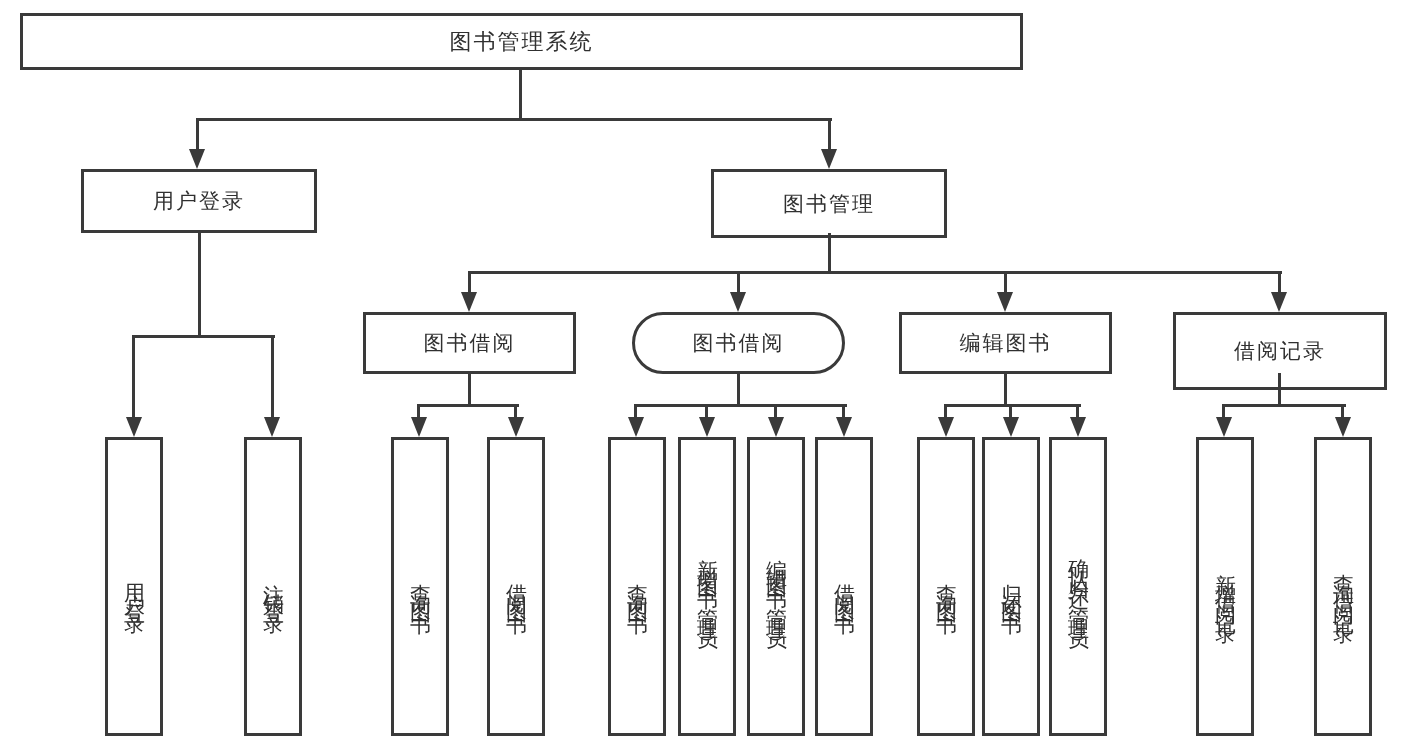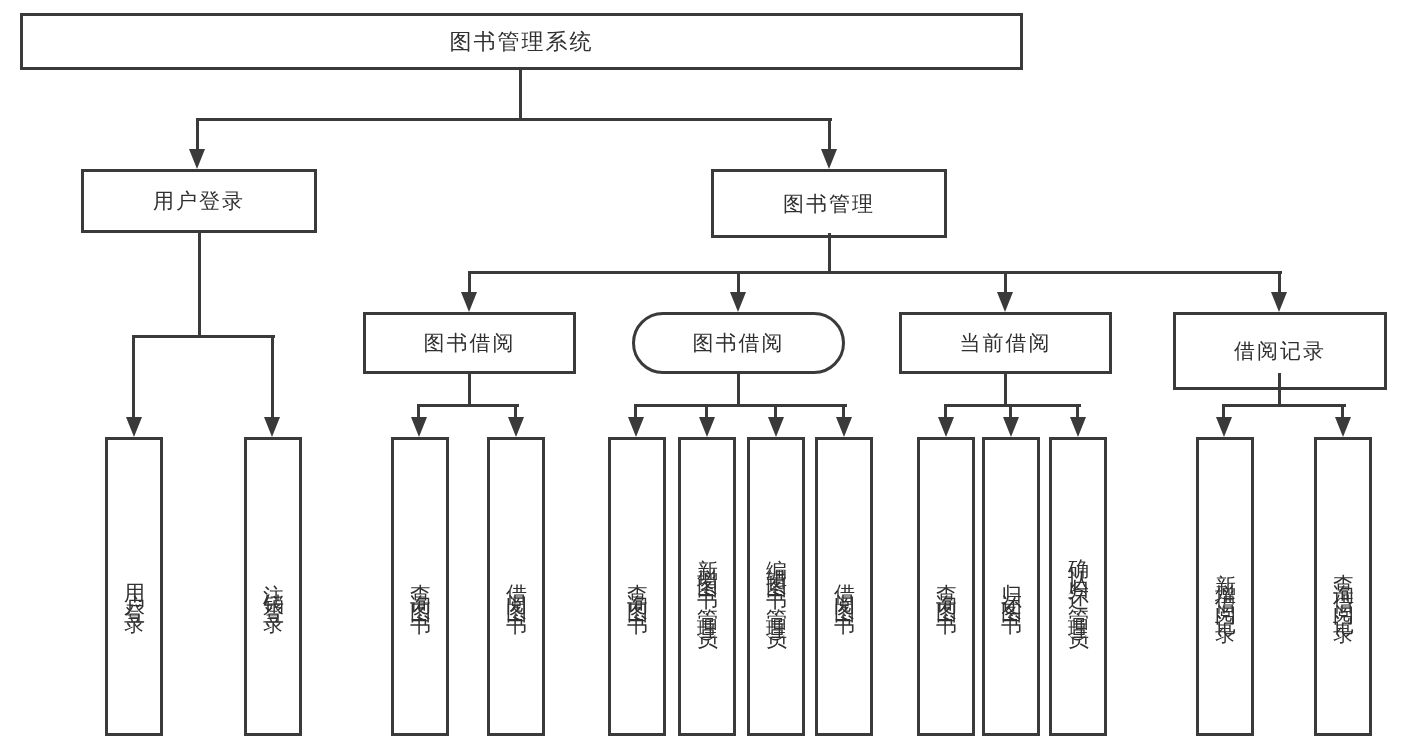--- a/index.html
+++ b/index.html
@@ -96,21 +96,21 @@
   <div class="vline" style="left:1278px;top:271px;height:21px;"></div>
   <div class="arrow" style="left:1271px;top:292px;"></div>
 
   <div class="box hbox" style="left:363px;top:312px;width:213px;height:62px;">
     <span>图书借阅</span>
   </div>
   <div class="box hbox" style="left:632px;top:312px;width:213px;height:62px;border-radius:31px;">
     <span>图书借阅</span>
   </div>
   <div class="box hbox" style="left:899px;top:312px;width:213px;height:62px;">
-    <span>当前借阅</span>
+    <span>编辑图书</span>
   </div>
   <div class="box hbox" style="left:1173px;top:312px;width:214px;height:78px;">
     <span>借阅记录</span>
   </div>
 
   <div class="vline" style="left:468px;top:373px;height:34px;"></div>
   <div class="hline" style="left:417px;top:404px;width:102px;"></div>
   <div class="vline" style="left:417px;top:404px;height:13px;"></div>
   <div class="arrow" style="left:411px;top:417px;"></div>
   <div class="vline" style="left:514px;top:404px;height:13px;"></div>

